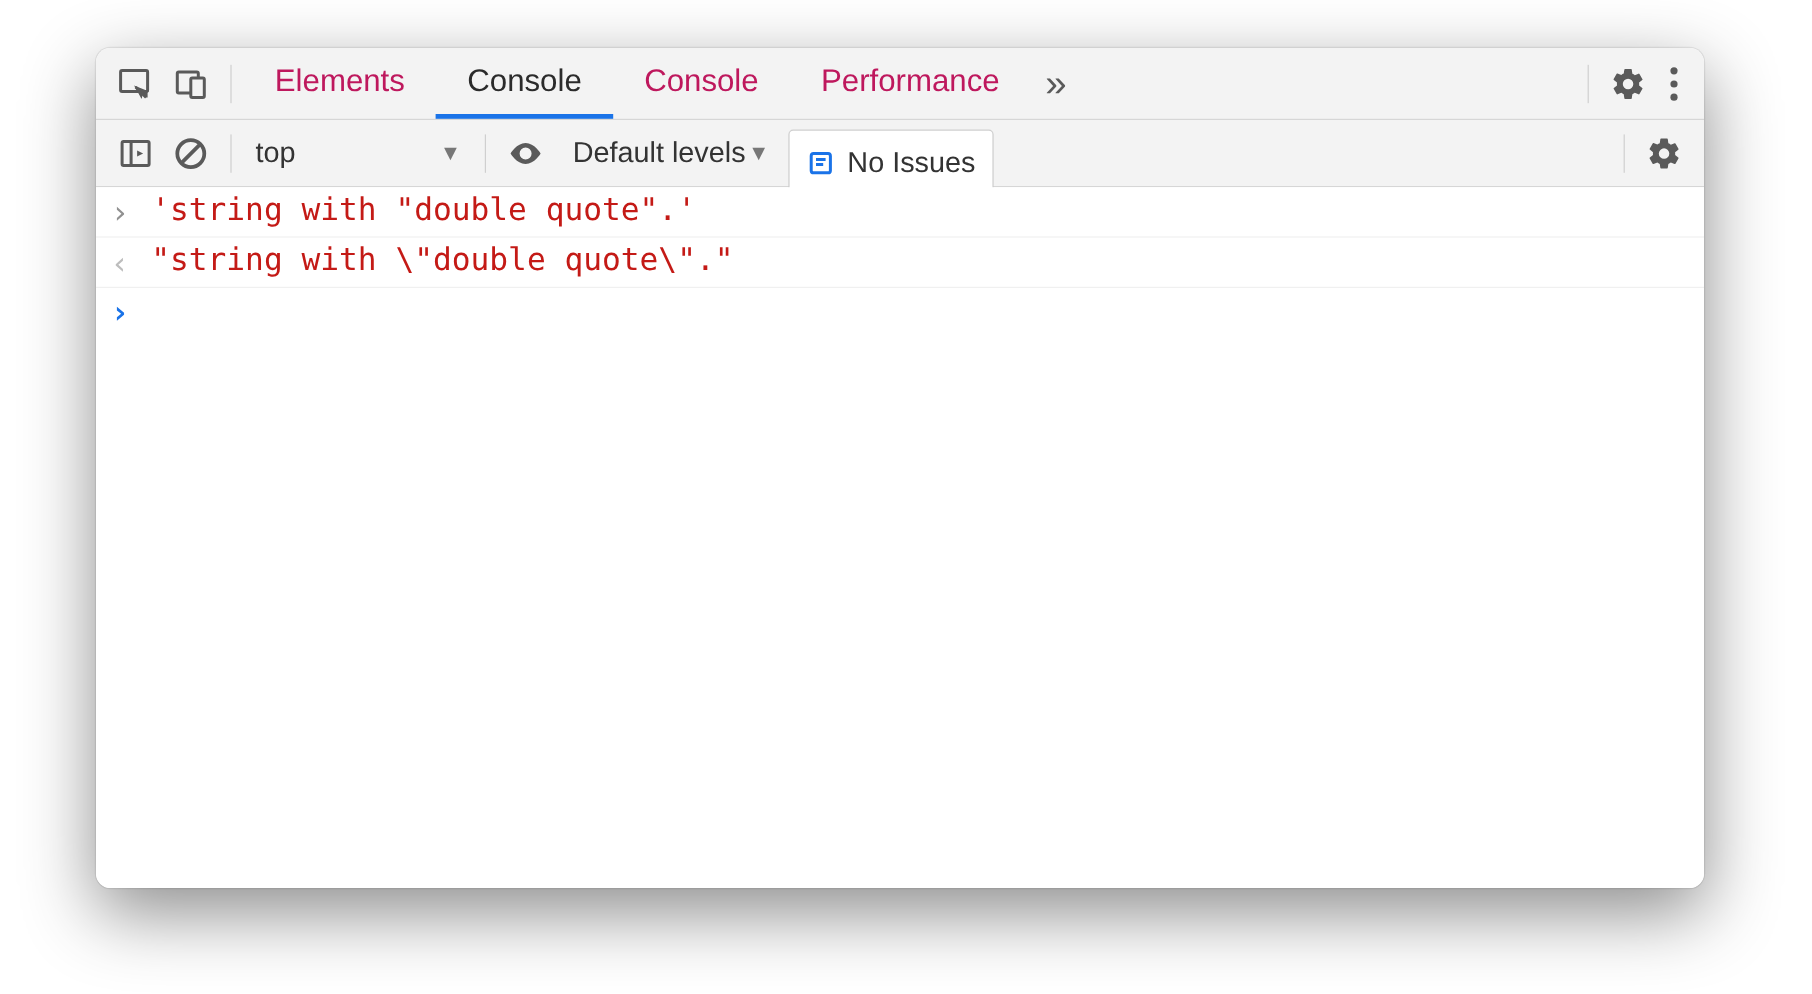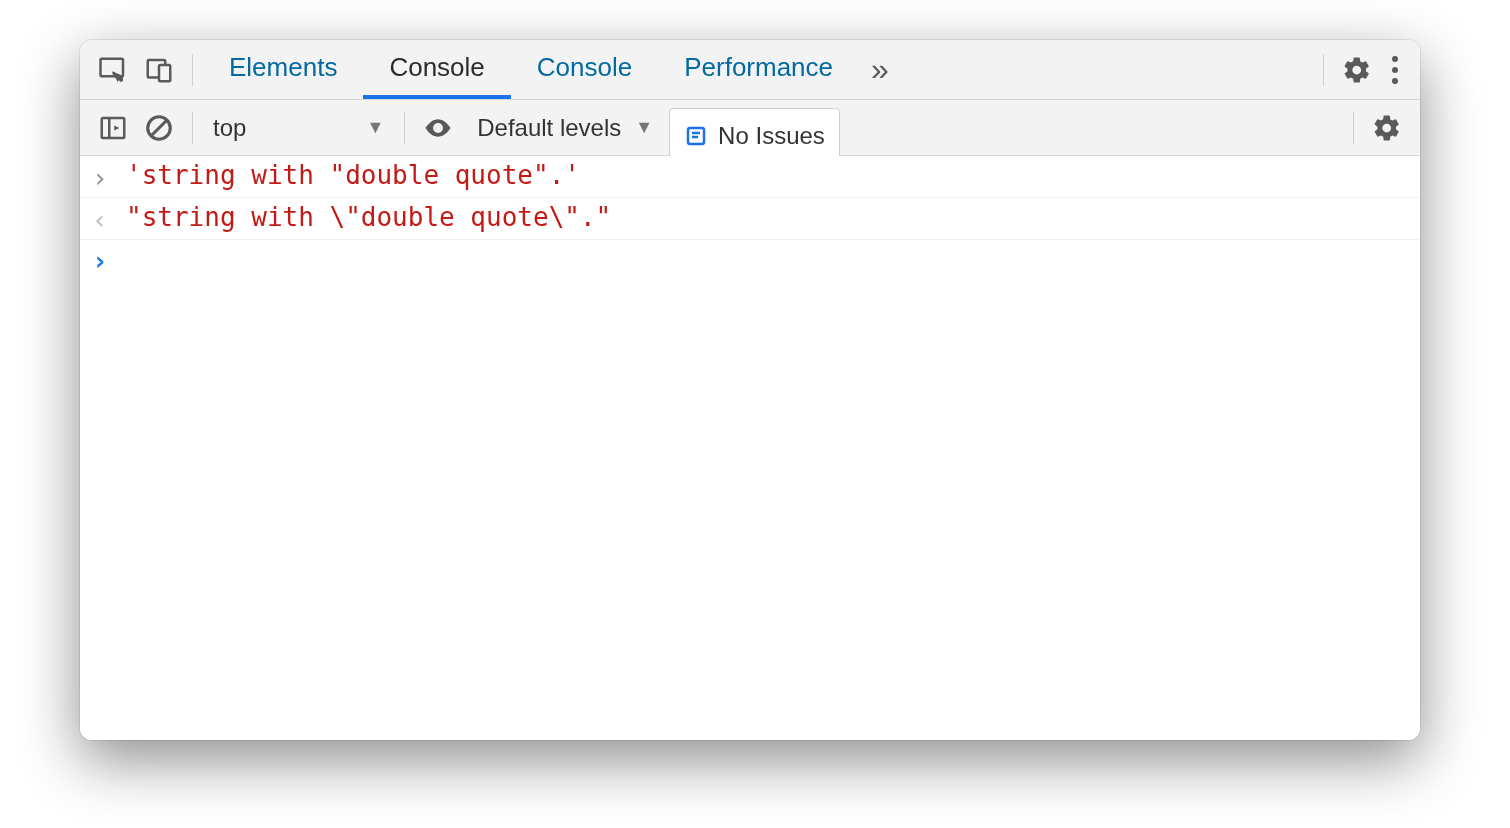--- a/index.html
+++ b/index.html
@@ -39,21 +39,21 @@
     color: #5a5a5a;
     cursor: pointer;
   }
   .icon-btn svg { width: 30px; height: 30px; }
   .vdiv { width: 1px; height: 32px; background: #cfcfcf; margin: 0 10px; }
   .tabs { display: flex; align-items: stretch; height: 100%; }
   .tab {
     display: flex; align-items: center;
     padding: 0 26px;
     font-size: 26px;
-    color: #0369a1;
+    color: #be185d;
     cursor: pointer;
     height: 100%;
     border-bottom: 4px solid transparent;
   }
   .tab.active { color: #2b2b2b; border-bottom-color: #1a73e8; }
   .tabbar .spacer { flex: 1; }
   .more-chevrons { font-size: 32px; color: #5a5a5a; padding: 0 12px; cursor: pointer; }
   .gear { width: 30px; height: 30px; }
   .kebab { display: flex; flex-direction: column; gap: 5px; align-items: center; justify-content: center; width: 30px; height: 30px; padding: 0 6px; cursor: pointer; }
   .kebab span { width: 6px; height: 6px; background: #5a5a5a; border-radius: 50%; }
@@ -75,21 +75,21 @@
   .eye { width: 34px; height: 34px; }
   .filter-input {
     width: 150px; height: 40px;
     border: 1px solid #cfcfcf;
     background: #fff;
     font-size: 22px;
     color: #8a8a8a;
     padding: 0 10px;
   }
   .levels-sel {
-    display: flex; align-items: center; gap: 14px;
+    display: flex; align-items: center; gap: 2px;
     font-size: 24px; color: #333;
     padding: 0 16px;
     cursor: pointer;
   }
   .levels-sel .caret { color: #777; font-size: 18px; }
   .issues-btn {
     display: flex; align-items: center; gap: 10px;
     height: 56px;
     padding: 0 14px;
     border: 1px solid #cfcfcf;

